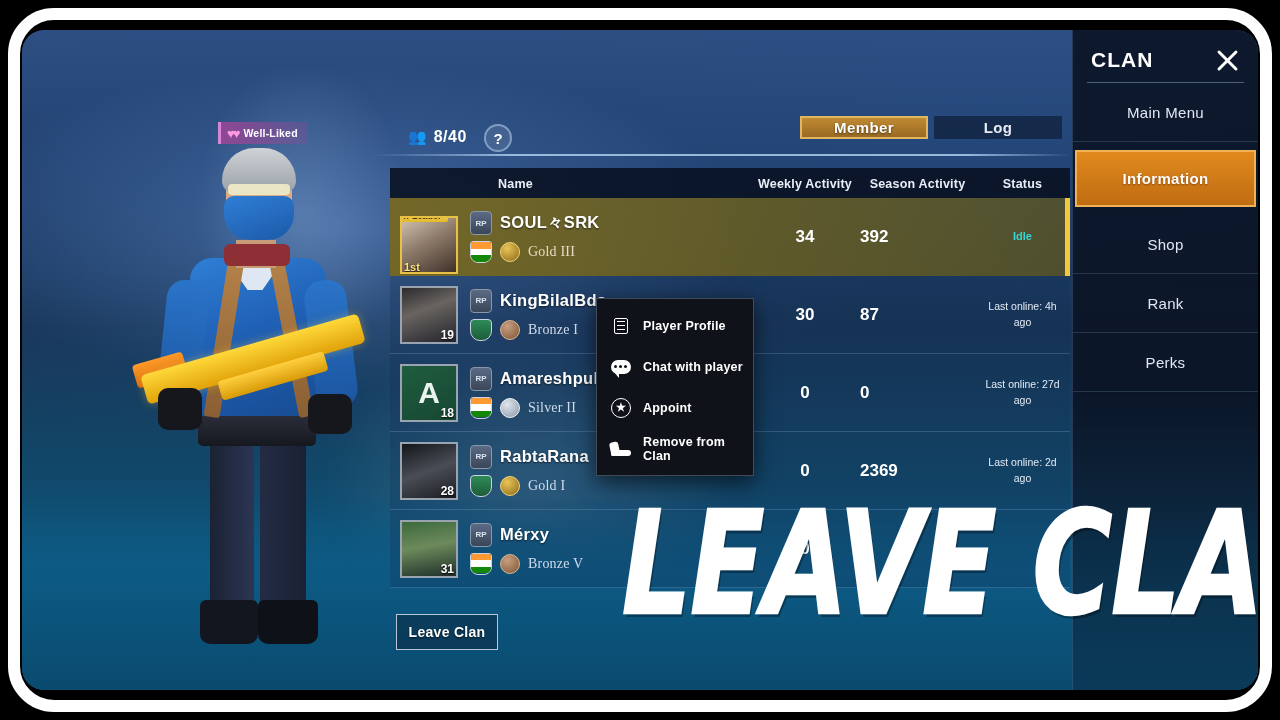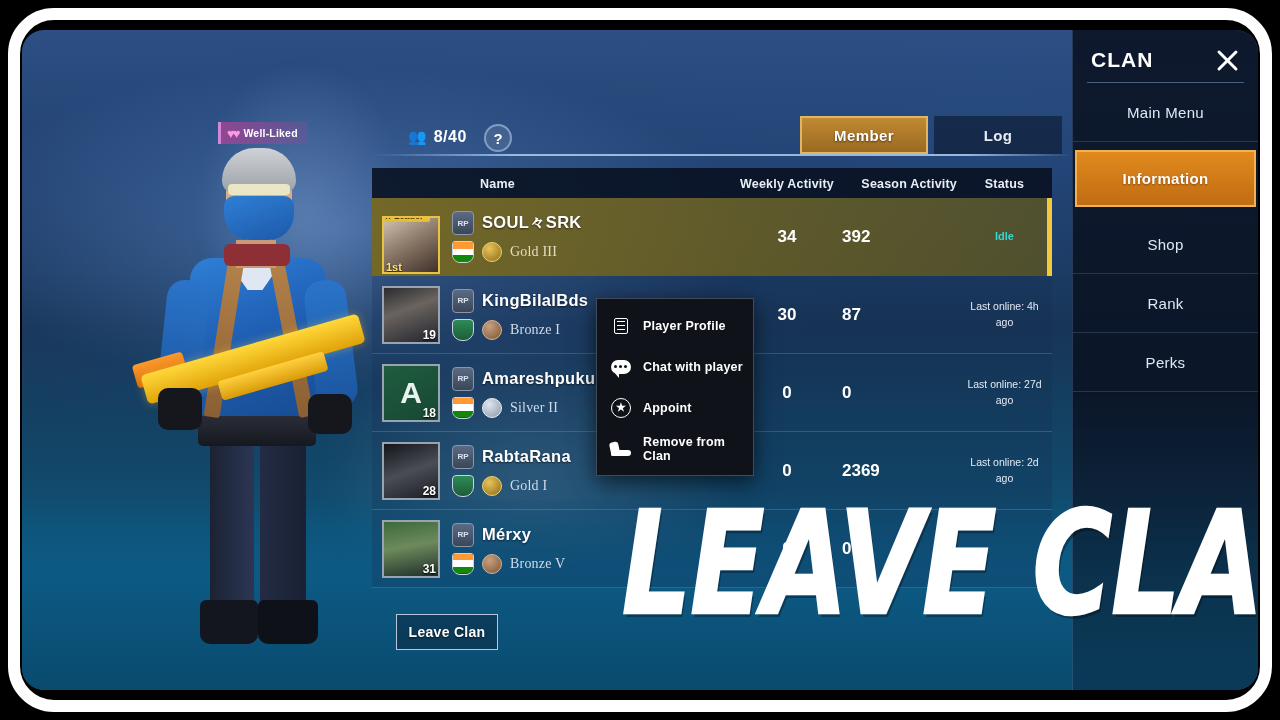--- a/index.html
+++ b/index.html
@@ -89,46 +89,46 @@
     position: absolute; left: 462px; top: 94px; width: 28px; height: 28px;
     border-radius: 50%; border: 2px solid rgba(180,205,235,0.55);
     background: rgba(255,255,255,0.10);
     display: flex; align-items: center; justify-content: center;
     color: #fff; font-size: 15px; font-weight: bold;
   }
 
   
   #tabs { position: absolute; left: 778px; top: 86px; display: flex; gap: 6px; }
   .tab {
-    width: 128px; height: 38px; display: flex; align-items: center; justify-content: center;
+    width: 128px; height: 23px; display: flex; align-items: center; justify-content: center;
     color: #e6eaf2; font-size: 15px; font-weight: bold; letter-spacing: .4px;
   }
   .tab.active {
     background: linear-gradient(180deg,#c08a33,#9a6a22);
     border: 2px solid #e0b661; color: #ffffff;
     text-shadow: 0 1px 2px rgba(0,0,0,.55);
   }
   .tab.inactive { background: rgba(10,18,34,0.55); }
 
   
   #panel {
-    position: absolute; left: 350px; top: 124px; width: 680px; height: 456px;
+    position: absolute; left: 368px; top: 124px; width: 680px; height: 456px;
   }
   #panel-line {
     position: absolute; left: 350px; top: 124px; width: 700px; height: 2px;
     background: linear-gradient(90deg, rgba(140,180,230,0), rgba(170,205,240,0.85) 20%, rgba(170,205,240,0.85) 85%, rgba(140,180,230,0));
   }
   #thead {
     position: absolute; left: 0; top: 14px; width: 680px; height: 30px;
     background: rgba(8,16,32,0.88);
     display: flex; align-items: center;
   }
   #thead .h-name { width: 360px; padding-left: 108px; }
   #thead .h-week { width: 110px; text-align: center; }
-  #thead .h-season { width: 115px; text-align: right; }
+  #thead .h-season { width: 115px; text-align: center; }
   #thead .h-status { width: 95px; text-align: center; }
   #thead span { color: #e9eef6; font-size: 12.5px; font-weight: bold; letter-spacing: .2px; }
 
   #rows { position: absolute; left: 0; top: 44px; width: 680px; height: 410px; overflow: hidden; }
   .row {
     position: relative; height: 78px; display: flex; align-items: center;
     border-bottom: 1px solid rgba(130,170,220,0.28);
   }
   .row.leader {
     background: linear-gradient(90deg, rgba(120,104,30,0.92), rgba(96,86,28,0.75));

